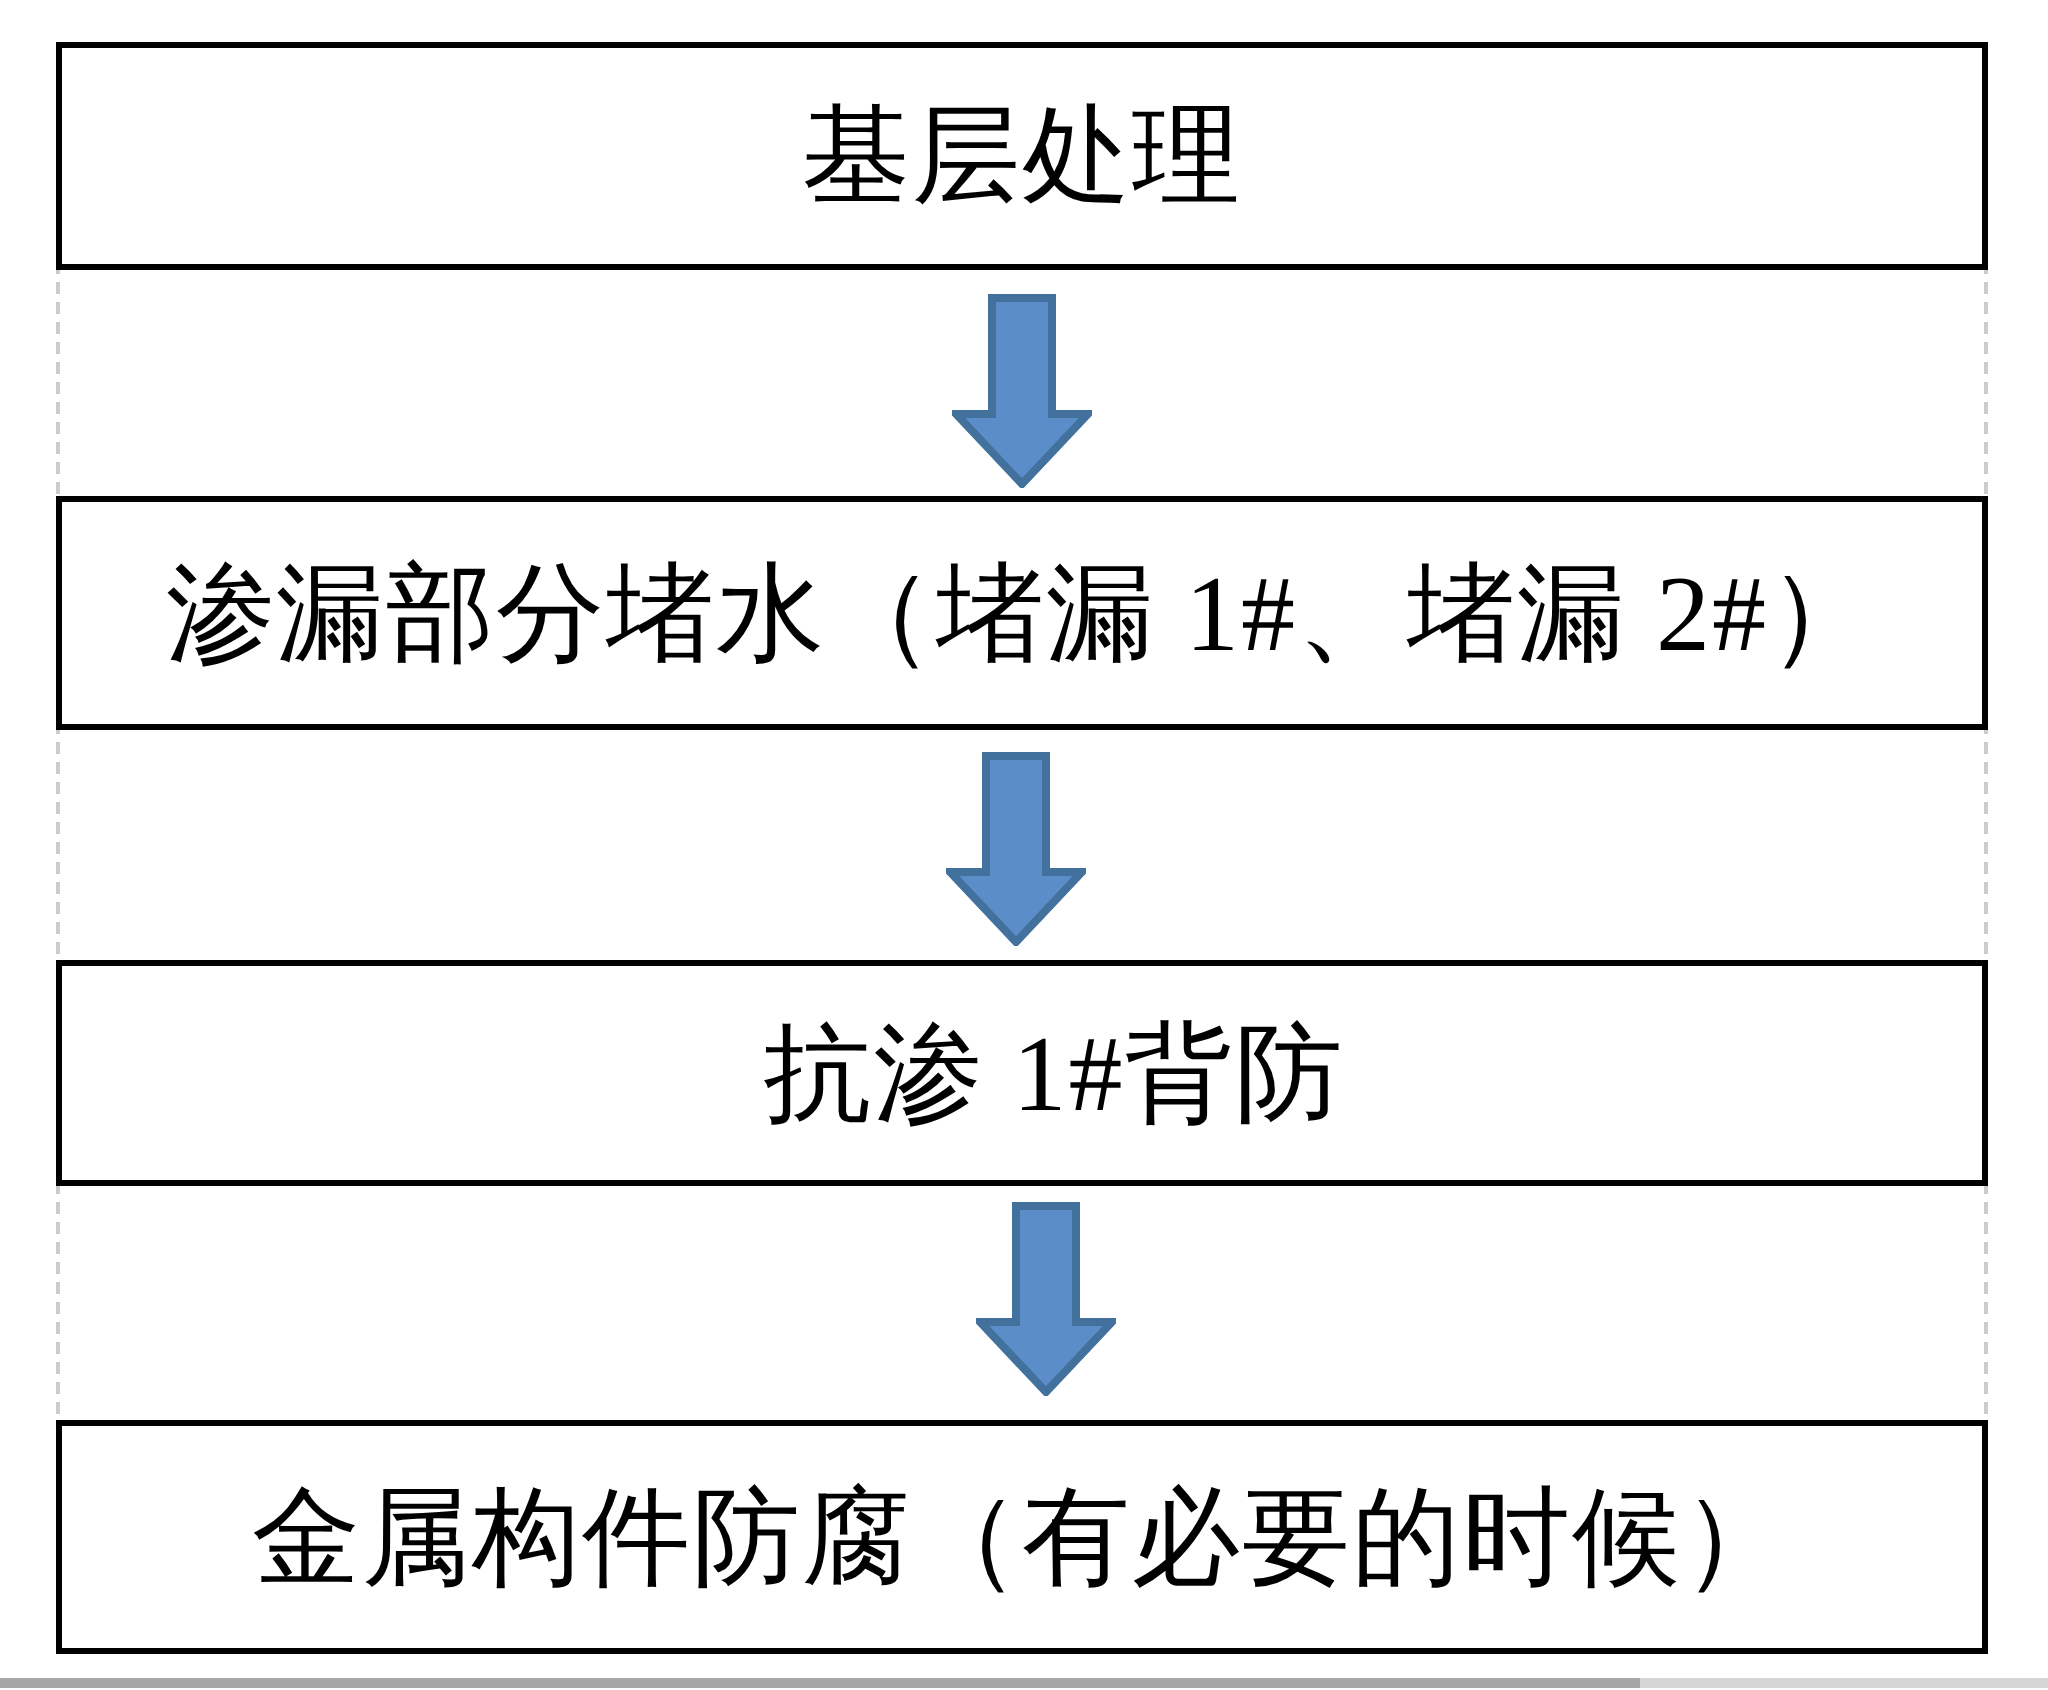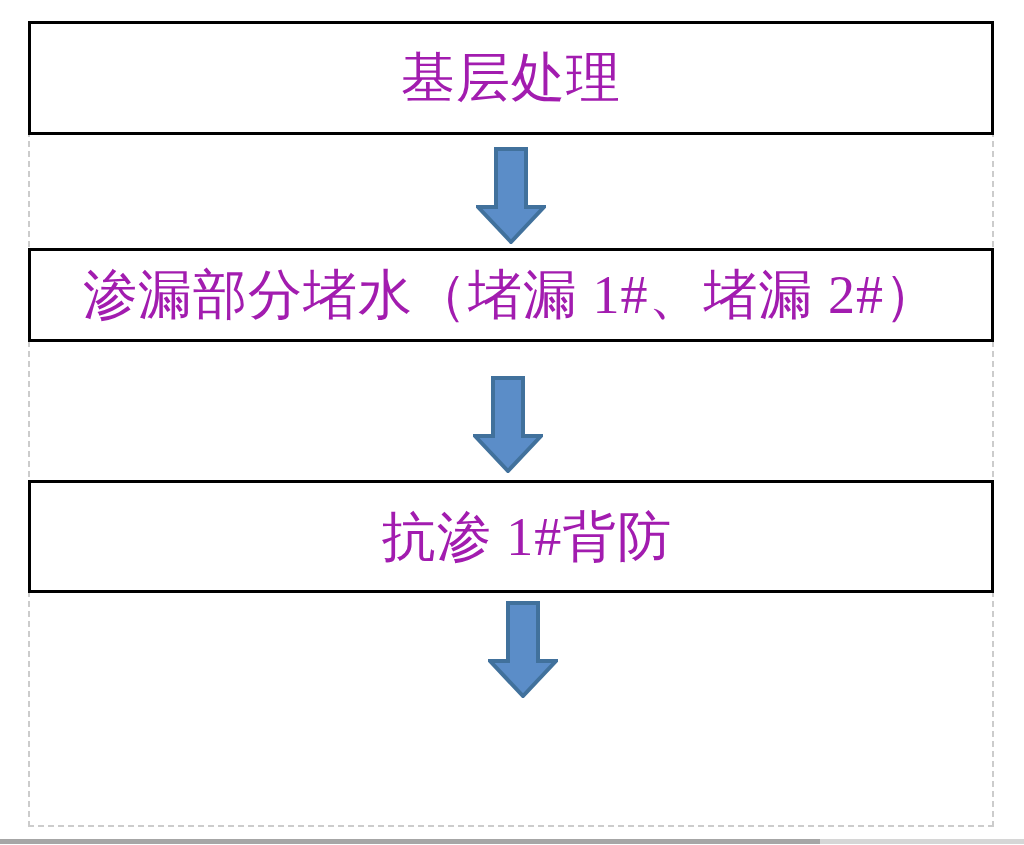--- a/index.html
+++ b/index.html
@@ -32,27 +32,27 @@
     background: #ffffff;
     border: 3px solid #000000;
     box-sizing: border-box;
     display: flex;
     align-items: center;
     justify-content: center;
     z-index: 2;
   }
   .flow-box .step-label {
     font-size: 54px;
-    color: #a21caf;
+    color: #000000;
     white-space: nowrap;
     letter-spacing: 1px;
     line-height: 1;
   }
   #box-1 { top: 21px;  height: 114px; }
-  #box-2 { top: 248px; height: 94px; }
+  #box-2 { top: 248px; height: 117px; }
   #box-3 { top: 480px; height: 113px; padding-left: 32px; }
   #box-4 { top: 710px; height: 117px; }
 
   .down-arrow {
     position: absolute;
     z-index: 1;
   }
   #arrow-1 { left: 476px; top: 147px; }
   #arrow-2 { left: 473px; top: 376px; }
   #arrow-3 { left: 488px; top: 601px; }
@@ -99,18 +99,21 @@
   </svg>
 
   <div class="flow-box" id="box-3">
     <span class="step-label">抗渗 1#背防</span>
   </div>
 
   <svg class="down-arrow" id="arrow-3" width="70" height="97" viewBox="0 0 70 97">
     <path d="M20,2 L50,2 L50,60 L68,60 L35,95 L2,60 L20,60 Z" stroke-width="4" stroke-linejoin="miter" fill="#5B8DC8" stroke="#41719C"></path>
   </svg>
 
+  <div class="flow-box" id="box-4">
+    <span class="step-label">金属构件防腐（有必要的时候）</span>
+  </div>
 
   <div class="h-scrollbar">
     <div class="scroll-thumb"></div>
   </div>
 
 </div>
 
 </body></html>

